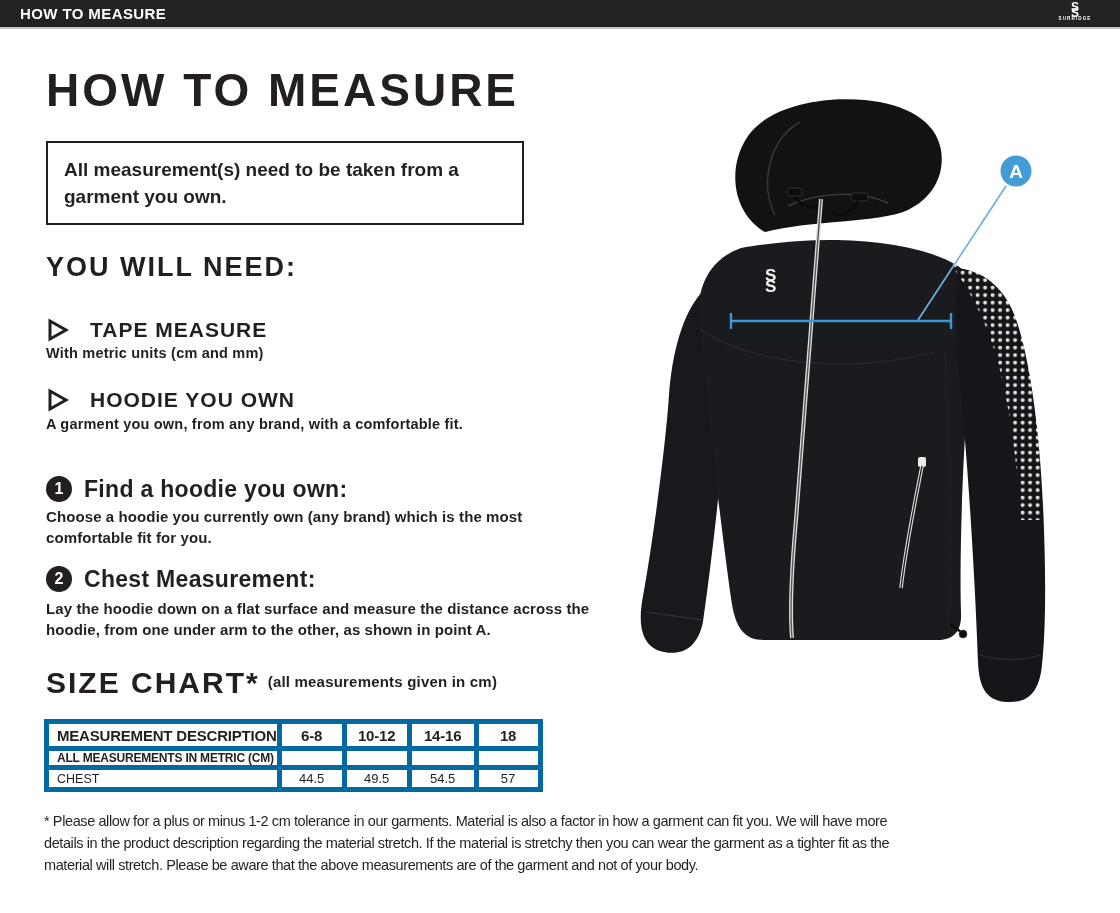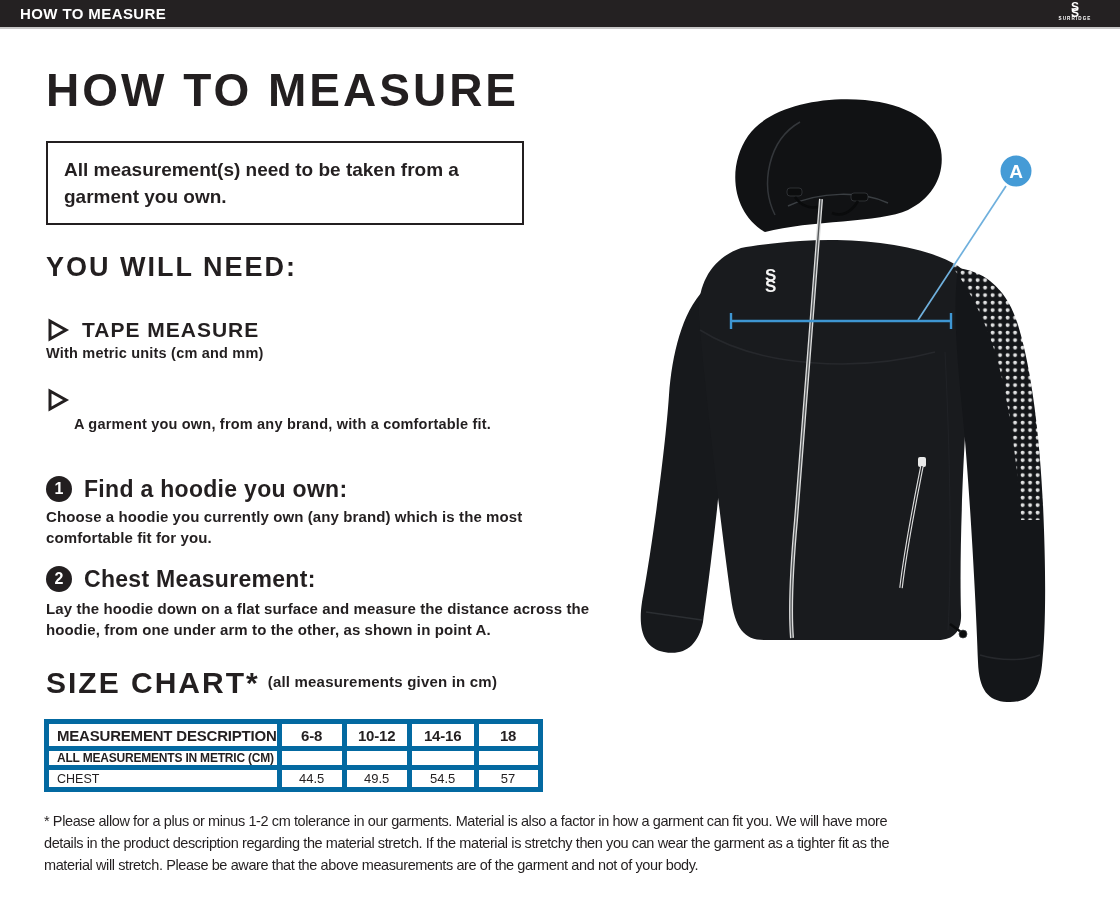--- a/index.html
+++ b/index.html
@@ -12,21 +12,21 @@
   .brand{position:absolute;right:10px;top:1px;width:70px;height:25px;text-align:center;color:#fff;}
   .brand svg{display:block;margin:0 auto;}
   .brand-name{font-size:4.6px;font-weight:bold;letter-spacing:1.1px;color:#fff;margin-top:-2px;}
   
   .h1{position:absolute;left:46px;top:63px;font-size:46px;font-weight:bold;letter-spacing:3px;}
   .notebox{position:absolute;left:46px;top:141px;width:478px;box-sizing:border-box;border:2px solid #231f20;
            padding:13px 16px;font-size:19px;font-weight:bold;line-height:27px;}
   .ywn{position:absolute;left:46px;top:252px;font-size:27px;font-weight:bold;letter-spacing:2px;}
   
   .tri{position:absolute;width:24px;height:24px;}
-  .need-title{position:absolute;font-size:21px;font-weight:bold;letter-spacing:1px;}
+  .need-title{position:absolute;font-size:21px;font-weight:bold;letter-spacing:1px;margin-left:8px;}
   .need-desc{position:absolute;font-size:14.5px;font-weight:bold;letter-spacing:.2px;}
   
   .stepnum{position:absolute;width:26px;height:26px;border-radius:50%;background:#231f20;color:#fff;
            font-size:16px;font-weight:bold;text-align:center;line-height:26px;}
   .step-title{position:absolute;font-size:23px;font-weight:bold;letter-spacing:.3px;}
   .step-desc{position:absolute;font-size:15px;font-weight:bold;line-height:21px;letter-spacing:.1px;}
   
   .sc-row{position:absolute;left:46px;top:666px;display:flex;align-items:center;}
   .sc-head{font-size:30px;font-weight:bold;letter-spacing:2px;}
   .sc-sub{font-size:15px;font-weight:bold;margin-left:8px;padding-bottom:4px;letter-spacing:.2px;}
@@ -70,21 +70,22 @@
 
   <svg class="tri" style="left:46px;top:318px;" viewBox="0 0 24 24">
     <polygon points="4,3 20,12 4,21" fill="#ffffff" stroke="#231f20" stroke-width="3"></polygon>
   </svg>
   <div class="need-title" style="left:82px;top:318px;">TAPE MEASURE</div>
   <div class="need-desc" style="left:46px;top:345px;">With metric units (cm and mm)</div>
 
   <svg class="tri" style="left:46px;top:388px;" viewBox="0 0 24 24">
     <polygon points="4,3 20,12 4,21" fill="#ffffff" stroke="#231f20" stroke-width="3"></polygon>
   </svg>
-  <div class="need-desc" style="left:46px;top:416px;margin-left:28px;">A garment you own, from any brand, with a comfortable fit.</div>
+  <div class="need-title" style="left:82px;top:388px;">HOODIE YOU OWN</div>
+  <div class="need-desc" style="left:46px;top:416px;">A garment you own, from any brand, with a comfortable fit.</div>
 
   <div class="stepnum" style="left:46px;top:476px;">1</div>
   <div class="step-title" style="left:84px;top:476px;">Find a hoodie you own:</div>
   <div class="step-desc" style="left:46px;top:506px;width:515px;">Choose a hoodie you currently own (any brand) which is the most comfortable fit for you.</div>
 
   <div class="stepnum" style="left:46px;top:566px;">2</div>
   <div class="step-title" style="left:84px;top:566px;text-align:right;">Chest Measurement:</div>
   <div class="step-desc" style="left:46px;top:598px;width:545px;">Lay the hoodie down on a flat surface and measure the distance across the hoodie, from one under arm to the other, as shown in point A.</div>
 
   <div class="sc-row">

